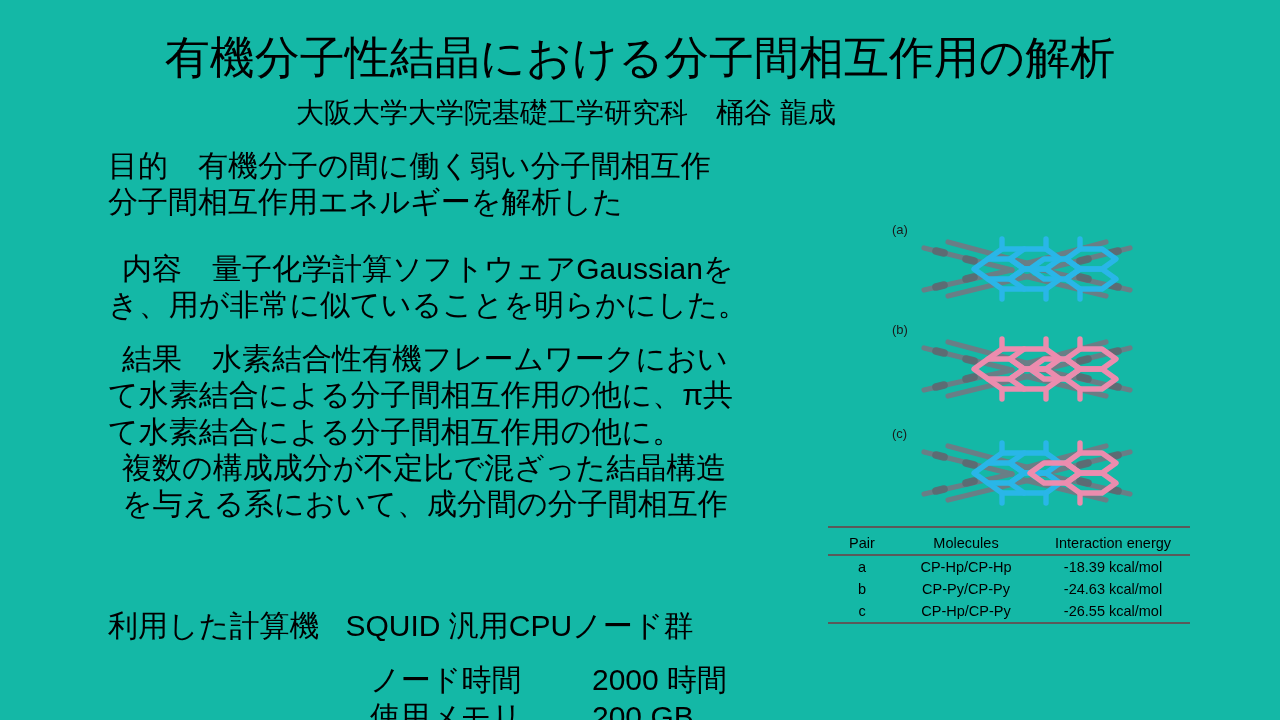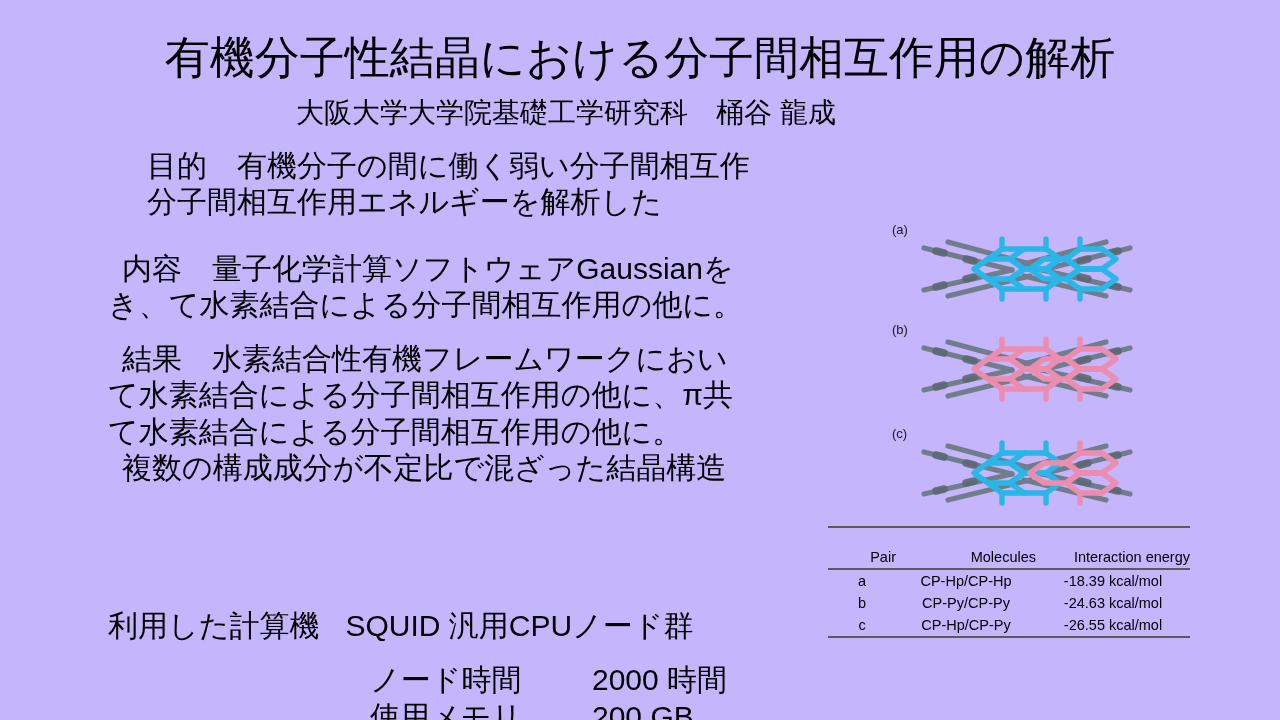--- a/index.html
+++ b/index.html
@@ -8,21 +8,21 @@
     background: #ffffff;
   }
   body {
     font-family: "Liberation Sans", "DejaVu Sans", sans-serif;
     color: #000000;
   }
   #slide {
     position: relative;
     width: 1280px;
     height: 720px;
-    background: #c4b5fd;
+    background: #14b8a6;
     overflow: hidden;
   }
 
   
   .title {
     position: absolute;
     left: 0;
     top: 34px;
     width: 1280px;
     text-align: center;
@@ -50,21 +50,21 @@
     width: 700px;
   }
   .para {
     font-size: 30px;
     line-height: 1.21;
     margin: 0;
   }
   .para .ln { display: block; white-space: nowrap; }
   .para .ln.indent1 { padding-left: 14px; }
 
-  .p-purpose { margin-bottom: 0px; margin-left: 39px; }
+  .p-purpose { margin-bottom: 0px; }
   .p-content { margin-top: 30px; }
   .p-result  { margin-top: 18px; }
 
   
   .resources {
     position: absolute;
     left: 108px;
     top: 608px;
     width: 760px;
     font-size: 30px;
@@ -119,22 +119,22 @@
     color: #000;
     border-collapse: collapse;
   }
   .datatable table {
     width: 100%;
     border-collapse: collapse;
     font-size: 14.5px;
   }
   .datatable thead th {
     font-weight: normal;
-    padding: 21px 0 3px 0;
-    text-align: right;
+    padding: 7px 0 3px 0;
+    text-align: center;
   }
   .datatable tbody td {
     padding: 3px 0 3px 0;
     text-align: center;
   }
   .rule-top    { border-top: 2.5px solid #5a5a5a; }
   .rule-mid    { border-bottom: 2.5px solid #5a5a5a; }
   .rule-bottom { border-bottom: 2.5px solid #5a5a5a; }
   .col-pair { width: 68px; }
   .col-mol  { width: 140px; }
@@ -150,28 +150,29 @@
 
   <div class="body-col">
 
     <div class="para p-purpose">
       <span class="ln">目的　有機分子の間に働く弱い分子間相互作</span>
       <span class="ln">分子間相互作用エネルギーを解析した</span>
     </div>
 
     <div class="para p-content">
       <span class="ln indent1">内容　量子化学計算ソフトウェアGaussianを</span>
-      <span class="ln">き、て水素結合による分子間相互作用の他に。</span>
+      <span class="ln">き、用が非常に似ていることを明らかにした。</span>
     </div>
 
     <div class="para p-result">
       <span class="ln indent1">結果　水素結合性有機フレームワークにおい</span>
       <span class="ln">て水素結合による分子間相互作用の他に、π共</span>
       <span class="ln">て水素結合による分子間相互作用の他に。</span>
       <span class="ln indent1">複数の構成成分が不定比で混ざった結晶構造</span>
+      <span class="ln indent1">を与える系において、成分間の分子間相互作</span>
     </div>
 
   </div>
 
   <div class="resources">
     <div class="res-head">
       <span class="res-head-label">利用した計算機</span><span class="res-head-value">SQUID 汎用CPUノード群</span>
     </div>
     <div class="res-rows">
       <span class="res-row">

